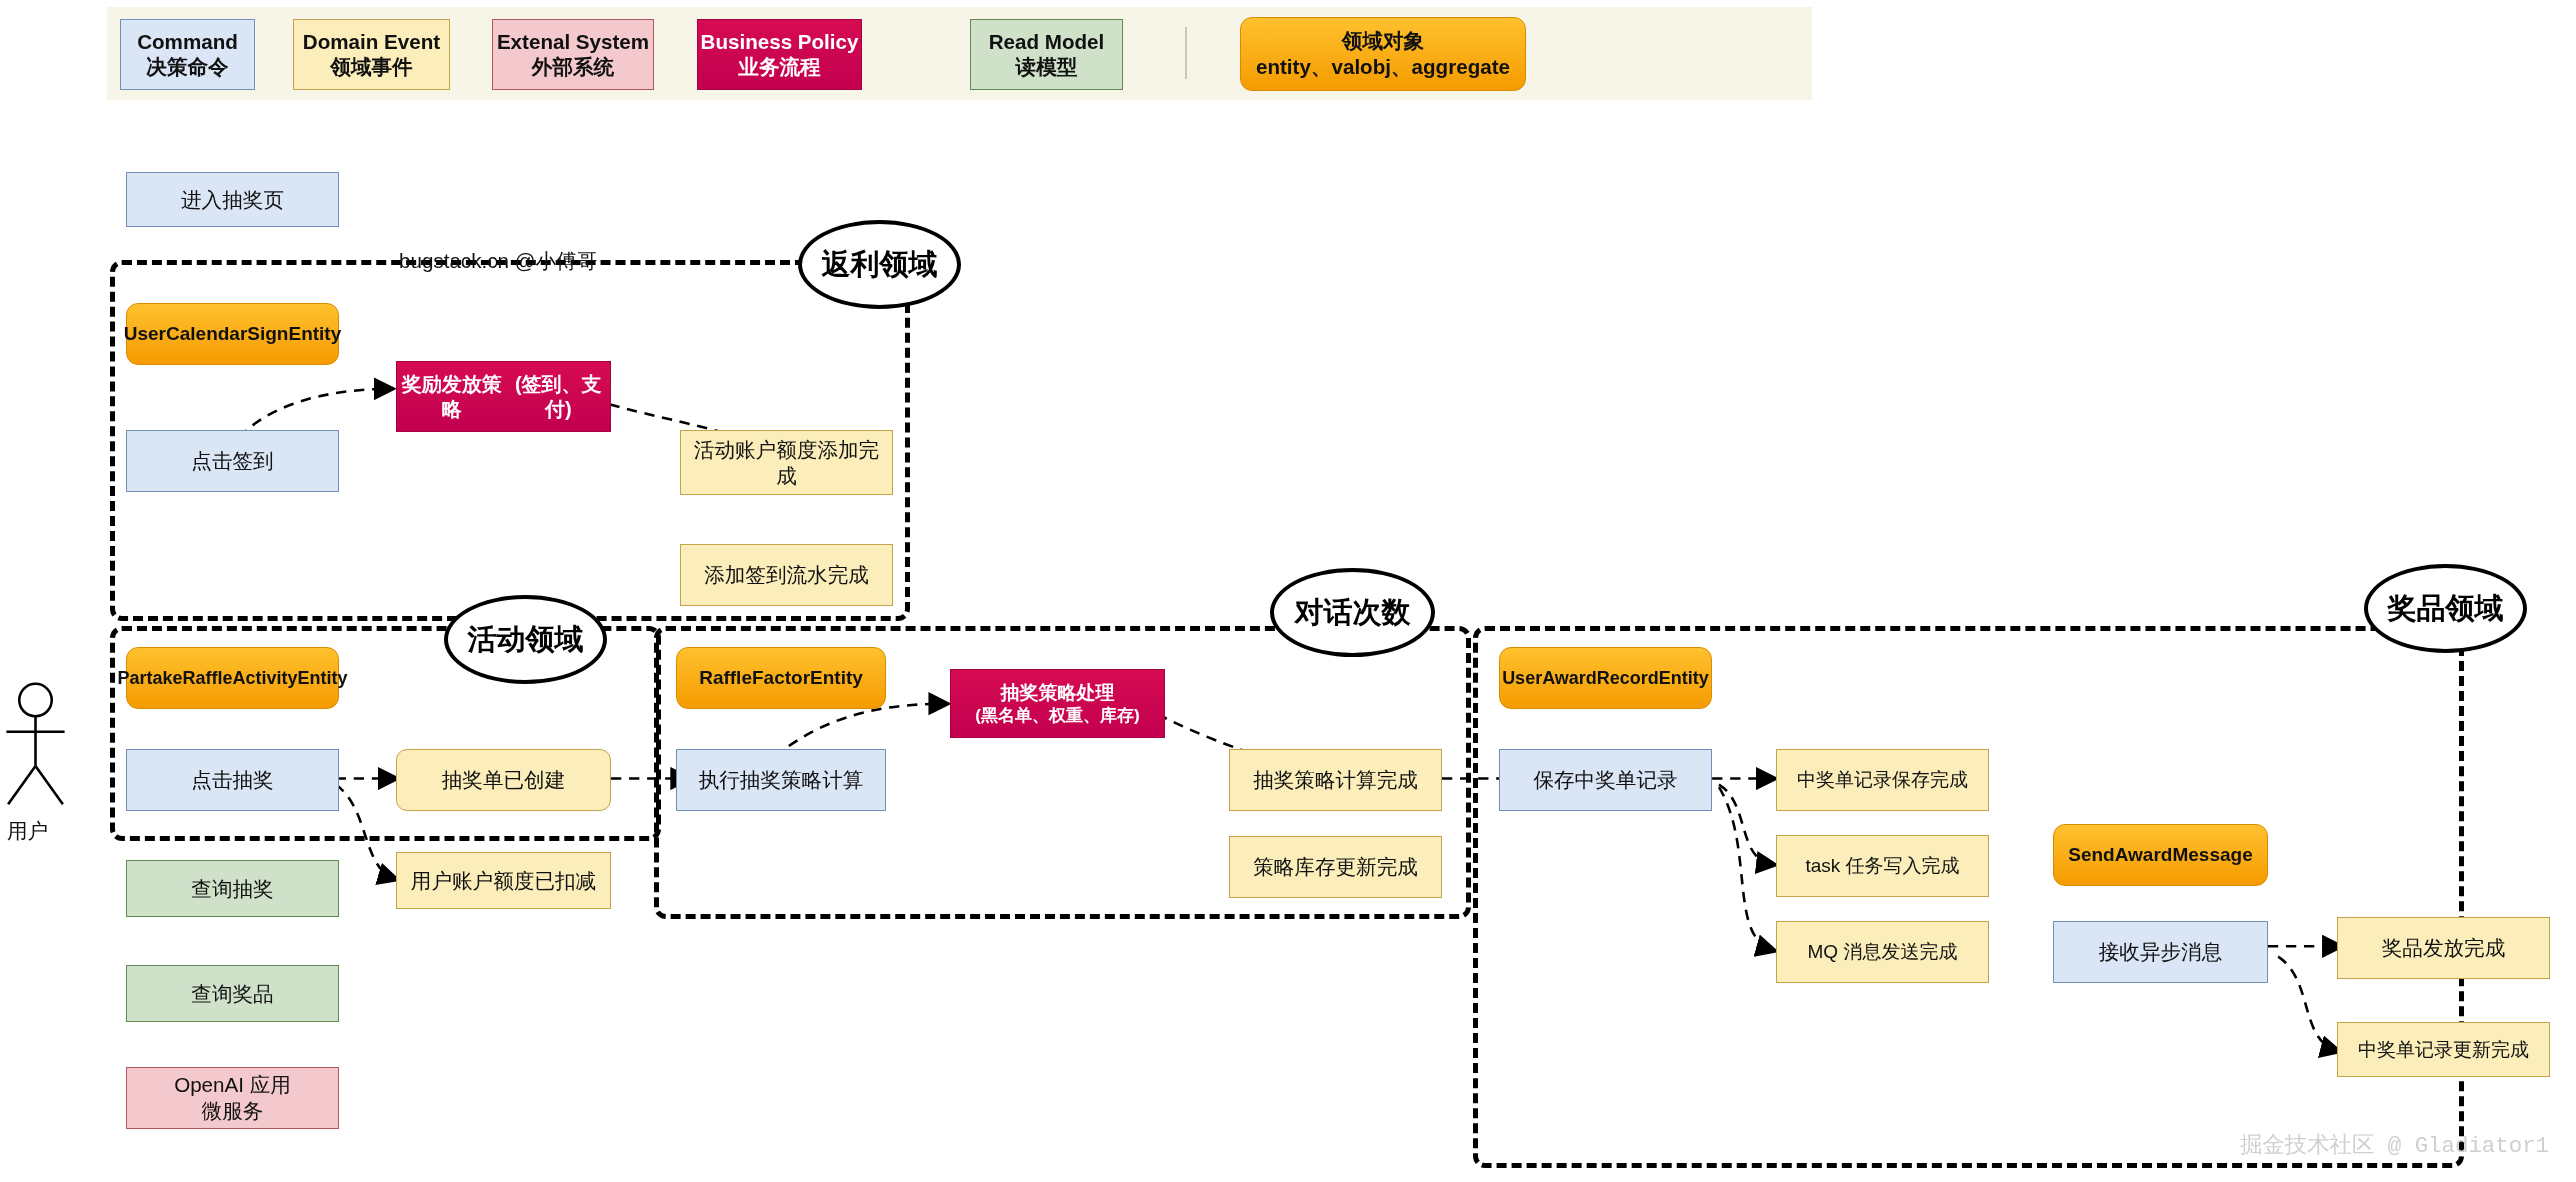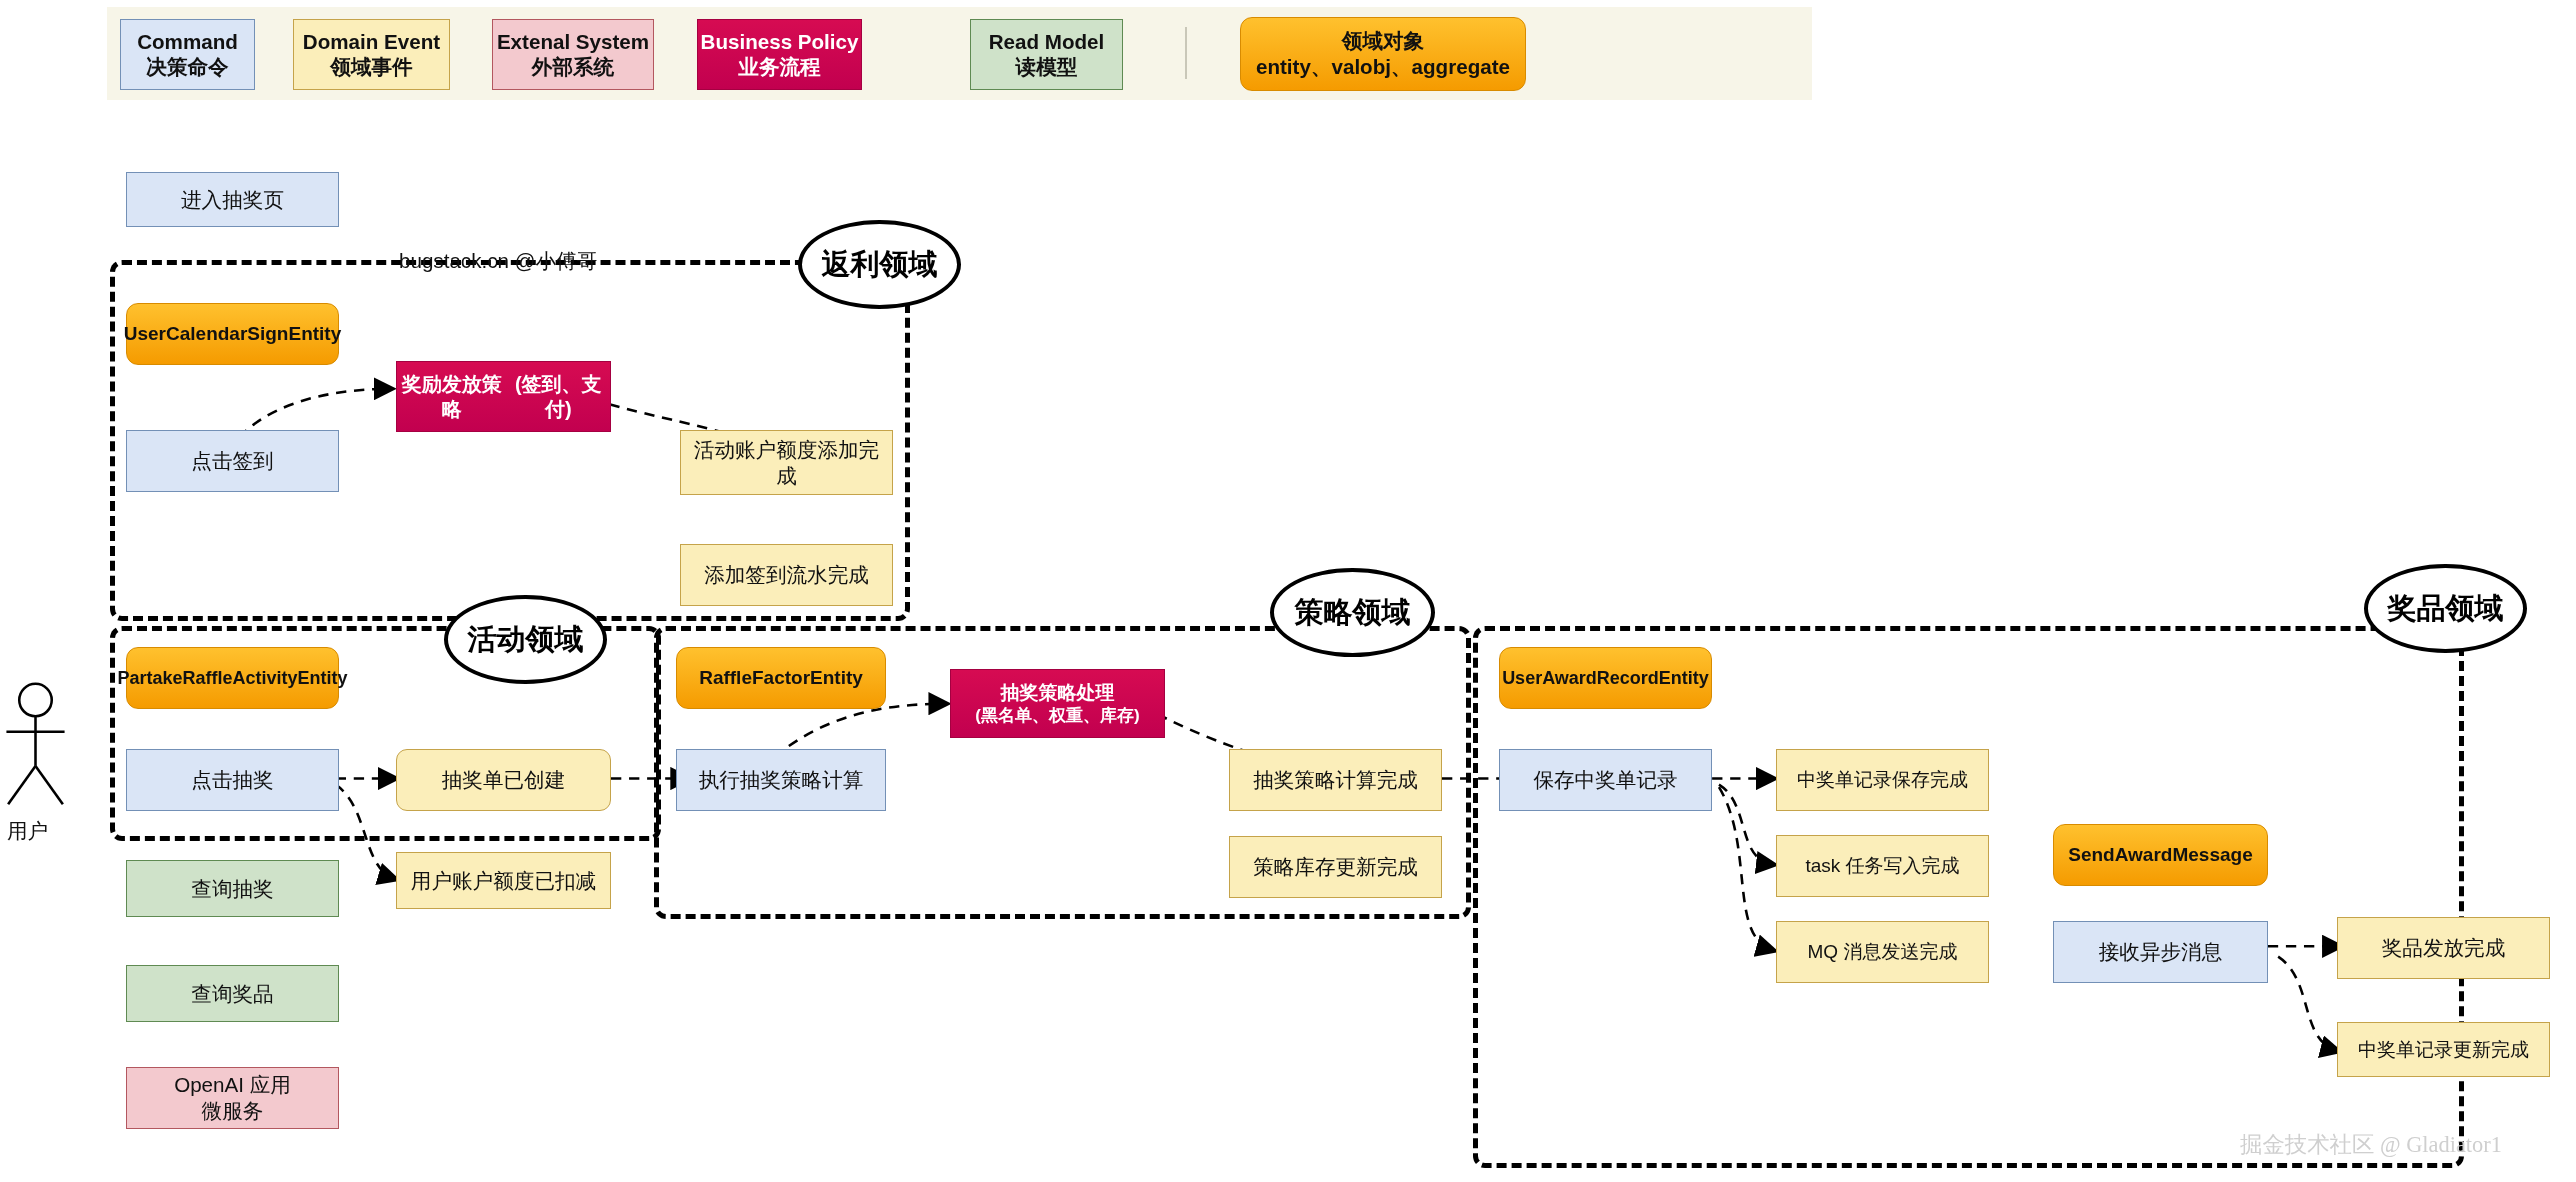--- a/index.html
+++ b/index.html
@@ -31,21 +31,21 @@
          background:transparent;}
 
   
   .ellipse{position:absolute;box-sizing:border-box;border:4.3px solid #000;border-radius:50%;
            background:#fff;display:flex;align-items:center;justify-content:center;
            font-size:29px;font-weight:bold;color:#000;}
 
   
   .plain{position:absolute;font-size:20.6px;color:#111;white-space:nowrap;}
   .watermark{position:absolute;font-size:22.4px;color:#cfcfcf;white-space:nowrap;
-             font-family:Liberation Serif, serif;}
+             font-family:Liberation Mono, monospace;}
 
   
   .actor{position:absolute;}
   .actor-label{position:absolute;font-size:20.6px;color:#111;white-space:nowrap;}
 
   svg.edges{position:absolute;left:0;top:0;width:2576px;height:1182px;pointer-events:none;}
 </style>
 </head>
 <body>
 
@@ -117,21 +117,21 @@
       <path d="M2210,1105 L2300,1105"></path>
 
       <path d="M2636,1100 L2720,1100"></path>
 
       <path d="M2648,1112 C2690,1140 2672,1210 2718,1222"></path>
     </g>
   </svg>
 
   <div class="ellipse" style="left:798px;top:220px;width:163px;height:89px;">返利领域</div>
   <div class="ellipse" style="left:444px;top:595px;width:163px;height:89px;">活动领域</div>
-  <div class="ellipse" style="left:1270px;top:568px;width:165px;height:89px;">策略领域</div>
+  <div class="ellipse" style="left:1270px;top:568px;width:165px;height:89px;">对话次数</div>
   <div class="ellipse" style="left:2364px;top:564px;width:163px;height:89px;">奖品领域</div>
 
   <div class="plain" style="left:399px;top:247px;">bugstack.cn @小傅哥</div>
   <div class="watermark" style="left:2240px;top:1129px;">掘金技术社区 @ Gladiator1</div>
 
   <svg class="actor" style="left:3.4px;top:680px;width:65px;height:129px;" viewBox="0 0 76 150">
     <circle cx="38" cy="23" r="19" fill="#fff" stroke="#000" stroke-width="3"></circle>
     <line x1="38" y1="42" x2="38" y2="100" stroke="#000" stroke-width="3"></line>
     <line x1="4" y1="60" x2="72" y2="60" stroke="#000" stroke-width="3"></line>
     <line x1="38" y1="100" x2="6" y2="145" stroke="#000" stroke-width="3"></line>

